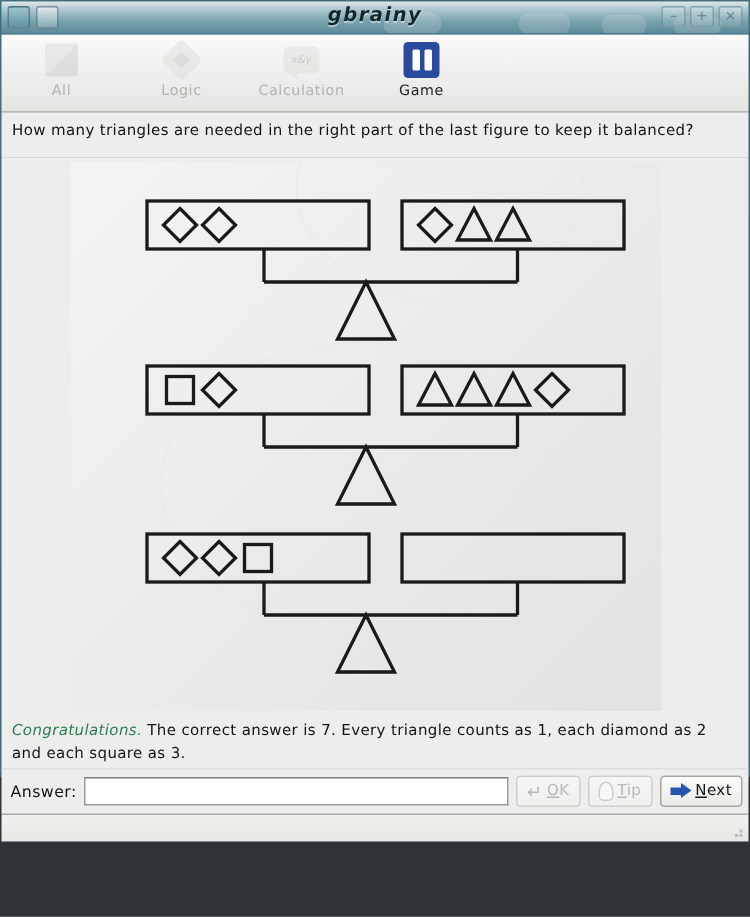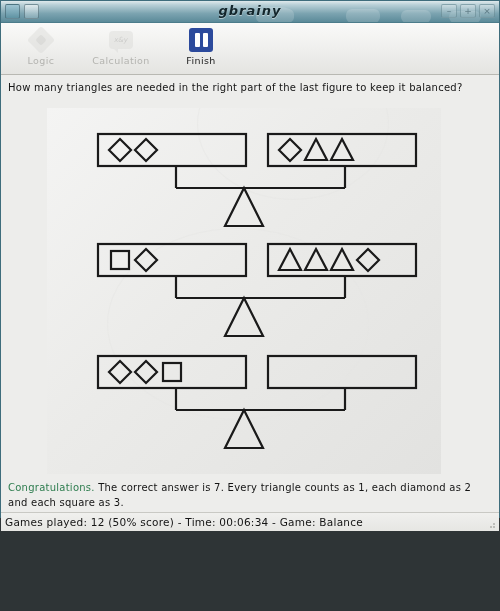--- a/index.html
+++ b/index.html
@@ -390,20 +390,26 @@
     <div class="tb-right">
       <div class="tb-btn">–</div>
       <div class="tb-btn">+</div>
       <div class="tb-btn">×</div>
     </div>
   </div>
 
 
   <div id="toolbar">
 
+    <div class="tool disabled">
+      <div class="ticon">
+          <div class="ic-all"></div>
+        </div>
+      <div class="tlabel">All</div>
+    </div>
 
     <div class="tool disabled">
       <div class="ticon">
           <div class="ic-logo-diamond"></div>
         </div>
       <div class="tlabel">Logic</div>
     </div>
 
     <div class="tool disabled">
       <div class="ticon">
@@ -415,21 +421,21 @@
     </div>
 
 
     <div class="tool">
       <div class="ticon">
         <div class="ic-pause">
             <i></i>
             <i></i>
           </div>
       </div>
-      <div class="tlabel">Finish</div>
+      <div class="tlabel">Game</div>
     </div>
 
 
   </div>
 
   <div id="question">How many triangles are needed in the right part of the last figure to keep it balanced?</div>
 
   <div id="drawing-wrap">
     <div id="drawing">
       <div class="watermark" style="left:150px; top:-60px; width:190px; height:150px;"></div>
@@ -468,26 +474,41 @@
             <polygon points="197,302 216,340 178,340"></polygon>
             <polygon points="73,253 84,264 73,275 62,264"></polygon>
             <polygon points="99,253 110,264 99,275 88,264"></polygon>
             <rect x="116" y="255" width="18" height="18"></rect>
           </g>
       </svg>
     </div>
   </div>
 
   <div id="question" style="min-height:0; padding-top:2px; padding-bottom:2px;">
-    <span style="color:#2e7d4f;">Congratulations.</span><span> The correct answer is 7. Every triangle counts as 1, each diamond as 2 and each square as 3.</span>
+    <span style="color:#2e7d4f;font-style:italic;">Congratulations.</span><span> The correct answer is 7. Every triangle counts as 1, each diamond as 2 and each square as 3.</span>
   </div>
 
+  <div id="answerbar">
+    <span class="ans-label">Answer:</span>
+    <input id="answer-input" type="text" placeholder="" style="">
+    <div class="abtn disabled">
+      <span class="bk-arrow">↵</span>
+      <span><span class="u">O</span><span>K</span></span>
+    </div>
+    <div class="abtn disabled">
+      <span class="bulb"></span>
+      <span><span class="u">T</span><span>ip</span></span>
+    </div>
+    <div class="abtn">
+      <span class="next-arrow"></span>
+      <span><span class="u">N</span><span>ext</span></span>
+    </div>
+  </div>
 
   <div id="statusbar">
-    <span>Games played: 12 (50% score) - Time: 00:06:34 - Game: Balance</span>
     <svg class="grip" viewBox="0 0 11 11">
       <g fill="#8a8a86">
         <rect x="8" y="8" width="2" height="2"></rect>
         <rect x="5" y="8" width="2" height="2"></rect>
         <rect x="8" y="5" width="2" height="2"></rect>
       </g>
     </svg>
   </div>
 
 </div>

